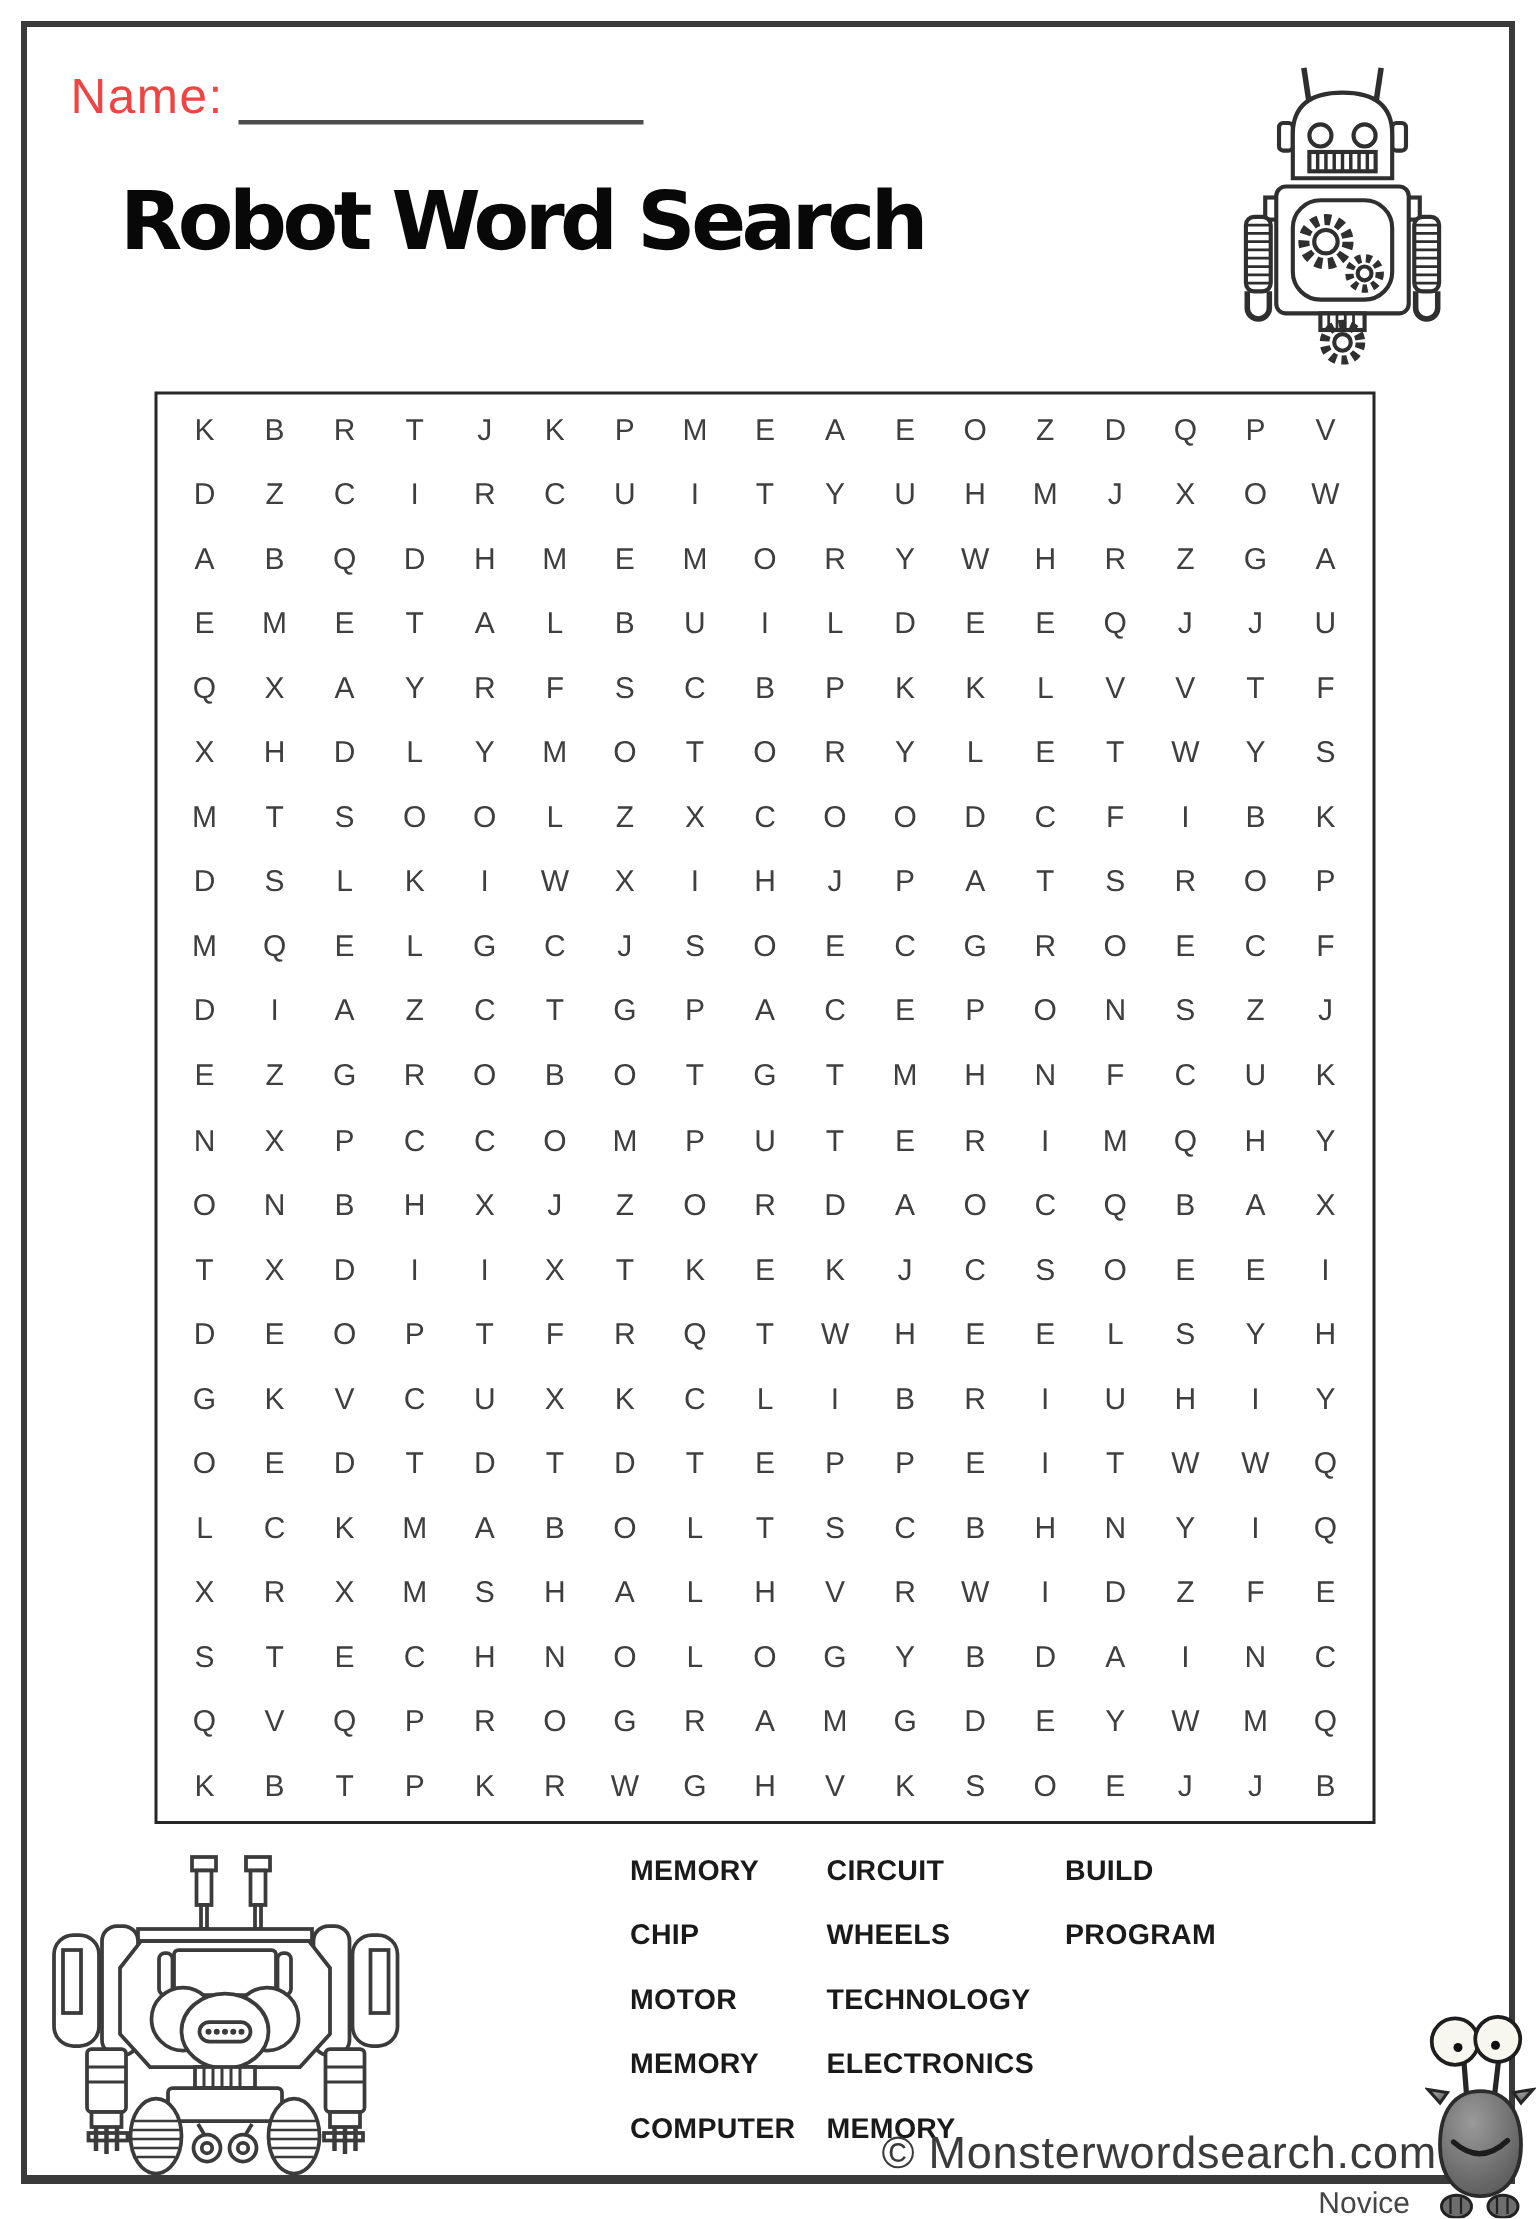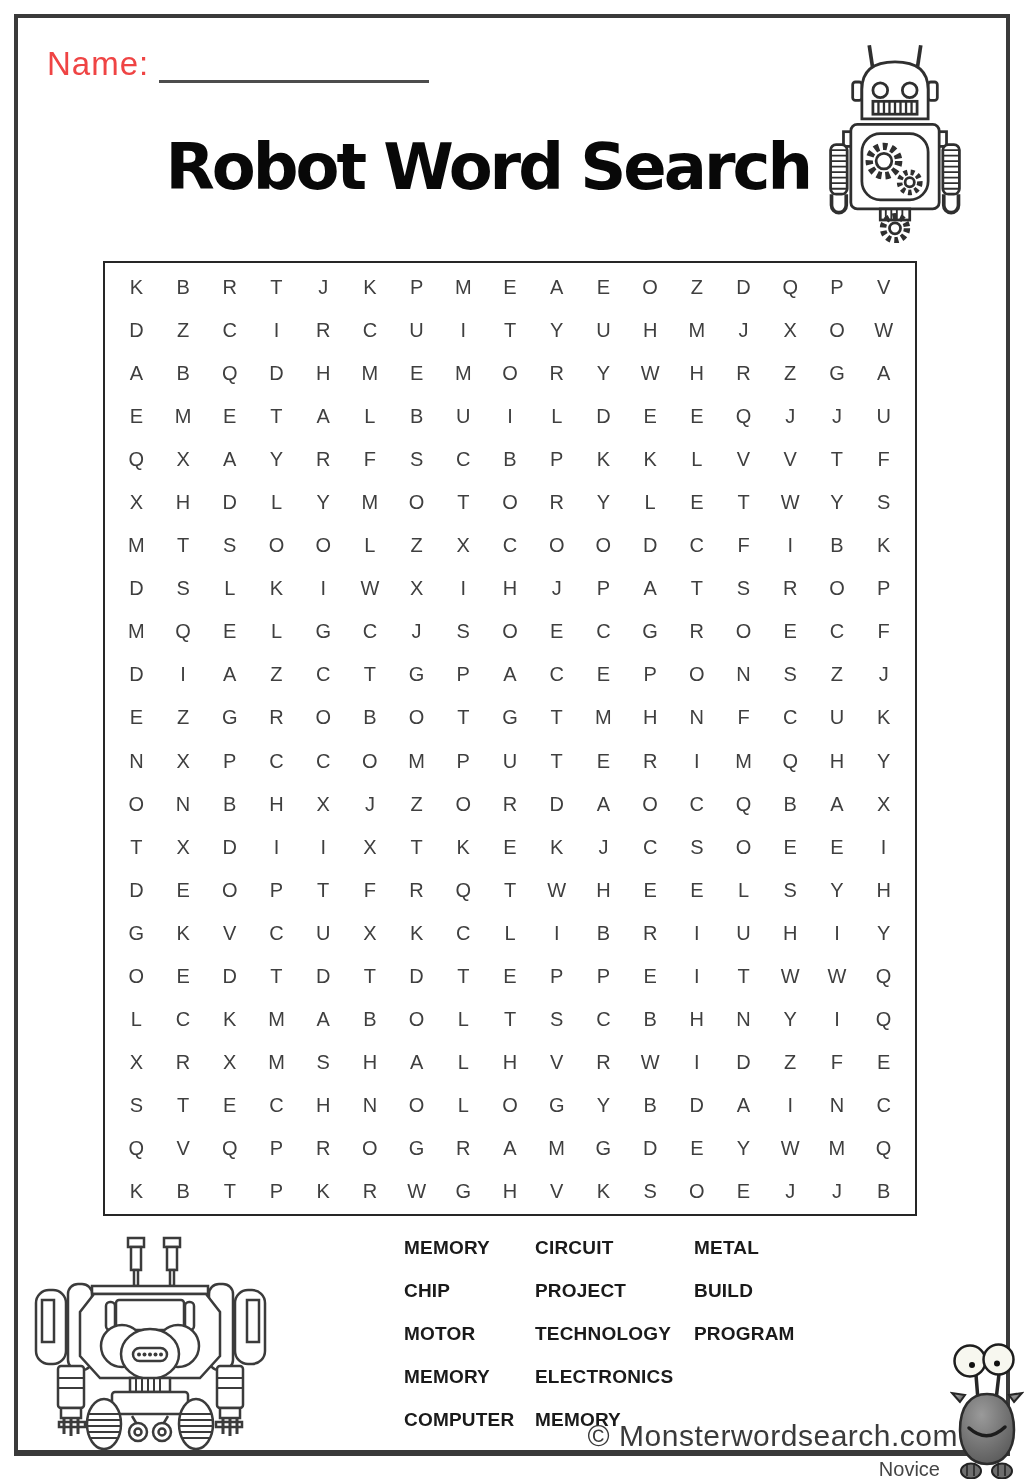--- a/index.html
+++ b/index.html
@@ -11,35 +11,35 @@
   .frame{
     position:absolute;left:14px;top:14px;width:996px;height:1442px;
     box-sizing:border-box;border:4px solid var(--frame,#3a3a3a);
     border-bottom-width:6px;
   }
   .name-row{position:absolute;left:47px;top:44px;display:flex;align-items:flex-end;}
   .name-label{font-size:33px;color:#ef4444;letter-spacing:1px;}
   .name-line{display:inline-block;width:270px;height:36px;margin-left:10px;
     border-bottom:3px solid #4d4d4d;}
   .title{
-    position:absolute;left:80px;top:116px;width:716px;margin:14px;
-    text-align:right;font-family:"DejaVu Sans","Liberation Sans",sans-serif;
-    font-weight:bold;font-size:64px;letter-spacing:-3px;color:var(--title,#080808);
+    position:absolute;left:80px;top:116px;width:716px;margin:0;
+    text-align:left;font-family:"DejaVu Sans","Liberation Sans",sans-serif;
+    font-weight:bold;font-size:54px;letter-spacing:-3px;color:var(--title,#080808);
   }
   .robot-top{position:absolute;left:815px;top:36px;width:160px;height:207px;}
   .grid{
     position:absolute;left:103px;top:261px;width:814px;height:955px;
     box-sizing:border-box;border:2px solid var(--grid-border,#262626);
     display:grid;grid-template-columns:repeat(17,1fr);grid-template-rows:repeat(22,1fr);
     padding:3px 8px 1px 8px;background:#fff;
   }
   .cell{display:flex;align-items:center;justify-content:center;
     font-size:20px;color:var(--letter,#3f3f3f);}
   .words{
-    position:absolute;left:404px;top:1226px;
+    position:absolute;left:420px;top:1226px;
     display:grid;grid-template-rows:repeat(5,43px);grid-auto-flow:column;
     grid-template-columns:131px 159px 160px;
   }
   .word{display:flex;align-items:center;font-weight:bold;font-size:19px;
     color:var(--word,#1a1a1a);letter-spacing:.2px;}
   .robot-bottom{position:absolute;left:28px;top:1228px;width:245px;height:222px;}
   .credit{position:absolute;right:66px;top:1419px;font-size:30px;
     color:var(--credit,#3b3b3b);letter-spacing:.5px;}
   .novice{position:absolute;right:84px;top:1458px;font-size:20px;color:#454545;}
   .monster{position:absolute;left:950px;top:1338px;width:74px;height:141px;}
@@ -464,25 +464,24 @@
     <span class="cell">B</span>
   </div>
 
 <div class="words" id="word-list">
     <span class="word">MEMORY</span>
     <span class="word">CHIP</span>
     <span class="word">MOTOR</span>
     <span class="word">MEMORY</span>
     <span class="word">COMPUTER</span>
     <span class="word">CIRCUIT</span>
-    <span class="word">PROJECT</span>
+    <span class="word">WHEELS</span>
     <span class="word">TECHNOLOGY</span>
     <span class="word">ELECTRONICS</span>
     <span class="word">MEMORY</span>
-    <span class="word">METAL</span>
     <span class="word">BUILD</span>
     <span class="word">PROGRAM</span>
   </div>
 
 <svg class="robot-bottom" viewBox="0 0 245 222" fill="none" stroke="#3b3b3b" stroke-width="2.5">
   <rect x="100" y="10" width="16" height="9" fill="#fff"></rect>
   <rect x="136" y="10" width="16" height="9" fill="#fff"></rect>
   <rect x="103" y="19" width="10" height="23" fill="#fff"></rect>
   <rect x="139" y="19" width="10" height="23" fill="#fff"></rect>
   <rect x="106" y="42" width="4" height="16" fill="#fff"></rect>

